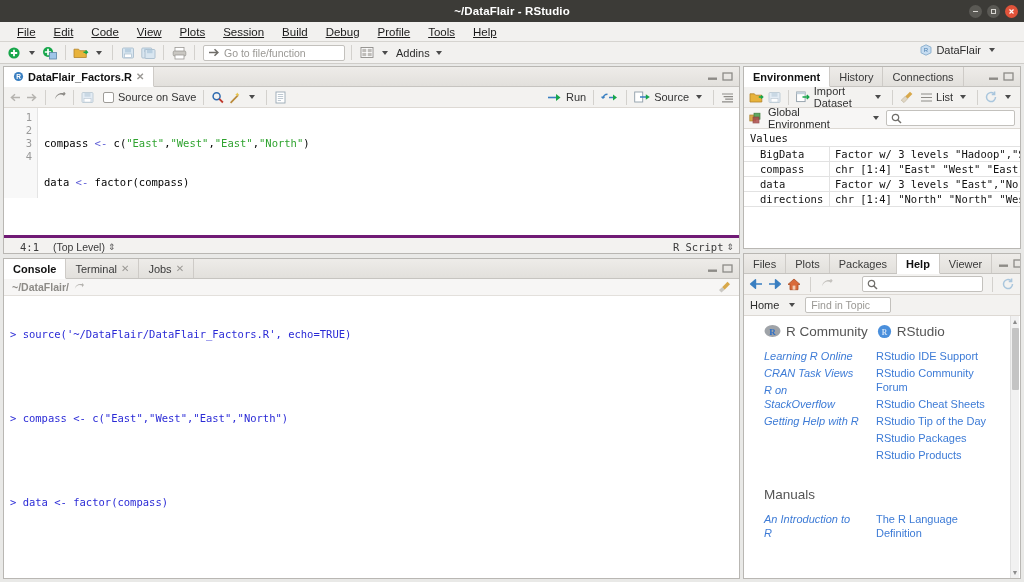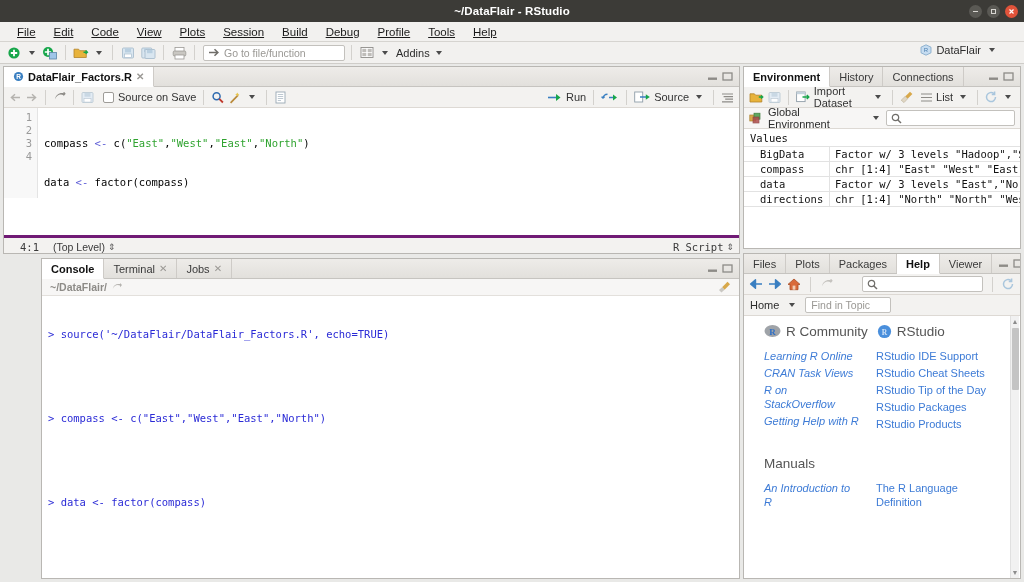--- a/index.html
+++ b/index.html
@@ -661,21 +661,21 @@
             <span class="stepper">⇕</span>
           </span>
           <span class="spacer"></span>
           <span style="display:flex;align-items:center;gap:3px;">
             <span style="font-family:'DejaVu Sans Mono',monospace;">R Script</span>
             <span class="stepper">⇕</span>
           </span>
         </div>
       </div>
 
-      <div class="pane" style="flex:1 1 auto;margin-left:38px;">
+      <div class="pane" style="flex:1 1 auto;">
         <div class="tabstrip">
           <div class="ptab active">
             <span>Console</span>
           </div>
           <div class="ptab">
             <span>Terminal</span>
             <span class="xclose">✕</span>
           </div>
           <div class="ptab">
             <span>Jobs</span>
@@ -949,20 +949,21 @@
 
           <div class="help-cols">
             <div class="help-col a">
               <a class="hlink">Learning R Online</a>
               <a class="hlink">CRAN Task Views</a>
               <a class="hlink">R on StackOverflow</a>
               <a class="hlink">Getting Help with R</a>
             </div>
             <div class="help-col b">
               <a class="hlink">RStudio IDE Support</a>
+              <a class="hlink">RStudio Community Forum</a>
               <a class="hlink">RStudio Cheat Sheets</a>
               <a class="hlink">RStudio Tip of the Day</a>
               <a class="hlink">RStudio Packages</a>
               <a class="hlink">RStudio Products</a>
             </div>
           </div>
 
           <div class="manuals-h">Manuals</div>
           <div class="help-cols">
             <div class="help-col a">

